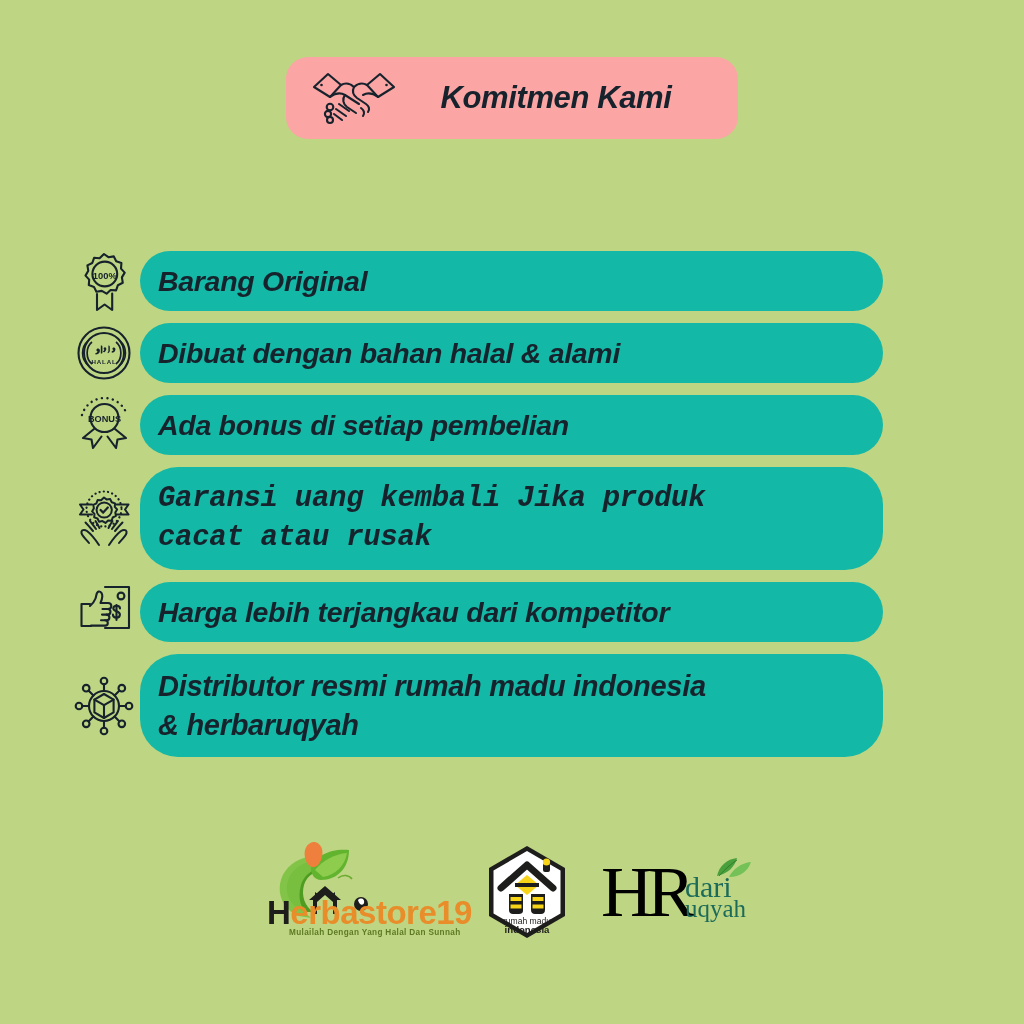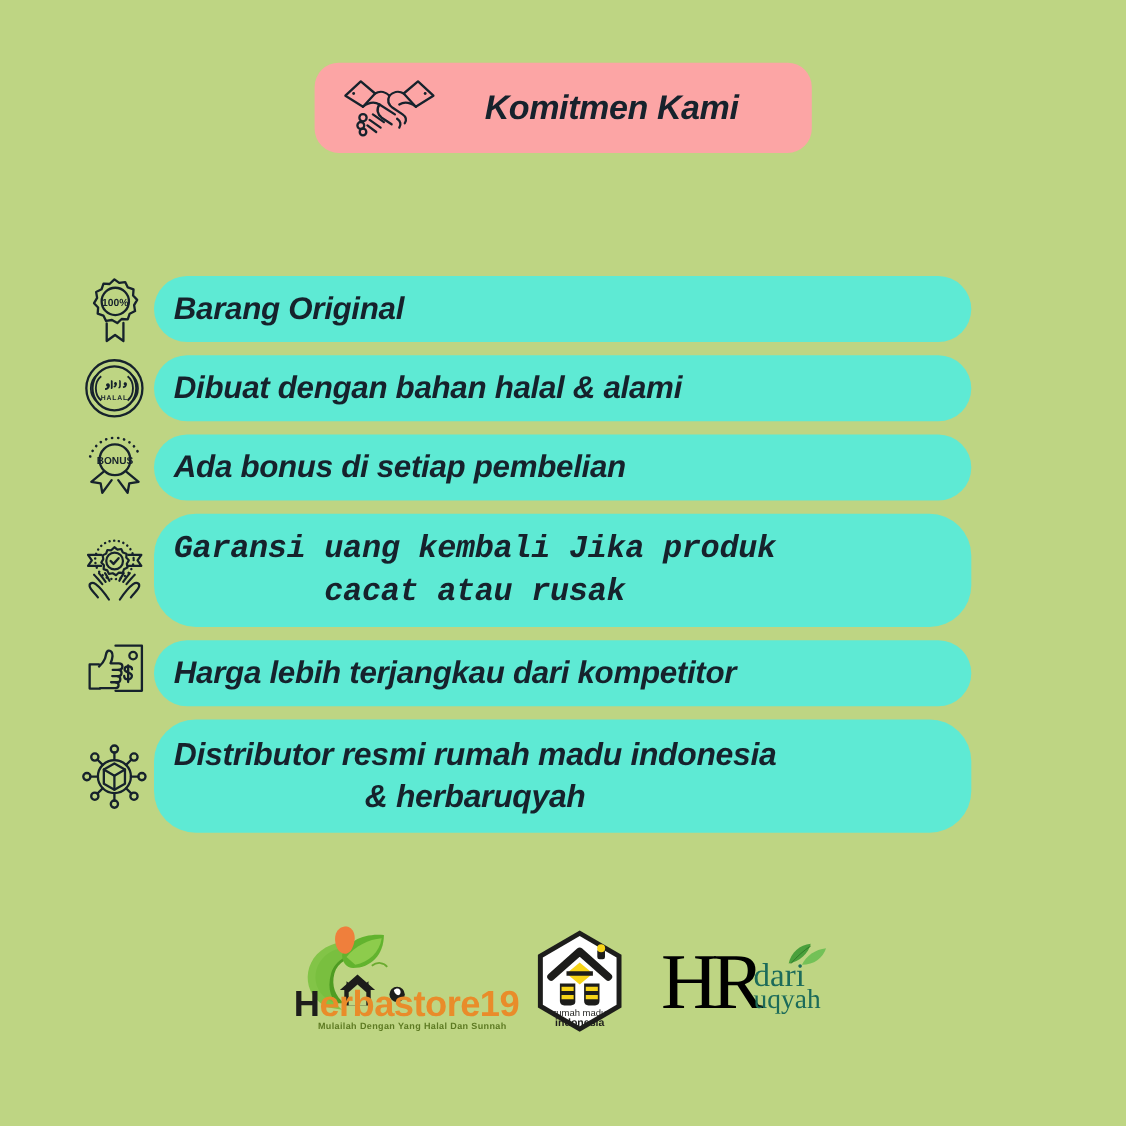--- a/index.html
+++ b/index.html
@@ -46,21 +46,20 @@
     padding-right: 26px;
     white-space: nowrap;
   }
 
   
   #commitment-list {
     position: absolute;
     left: 0;
     top: 250px;
     width: 883px;
-    text-align: center;
   }
   .commitment-row {
     position: relative;
     display: flex;
     align-items: center;
     margin-bottom: 10px;
   }
   .row-icon {
     position: absolute;
     left: 72px;
@@ -68,21 +67,21 @@
     height: 64px;
     top: 50%;
     transform: translateY(-50%);
     z-index: 2;
   }
   .row-icon svg { display: block; width: 100%; height: 100%; }
 
   .row-card {
     margin-left: 140px;
     width: 775px;
-    background: #5eead4;
+    background: #14b8a6;
     border-radius: 34px;
     display: flex;
     align-items: center;
     padding: 0 0 0 18px;
     min-height: 60px;
   }
   .row-card.tall { min-height: 103px; border-radius: 38px; }
   .row-label {
     font-size: 28.5px;
     font-weight: bold;

